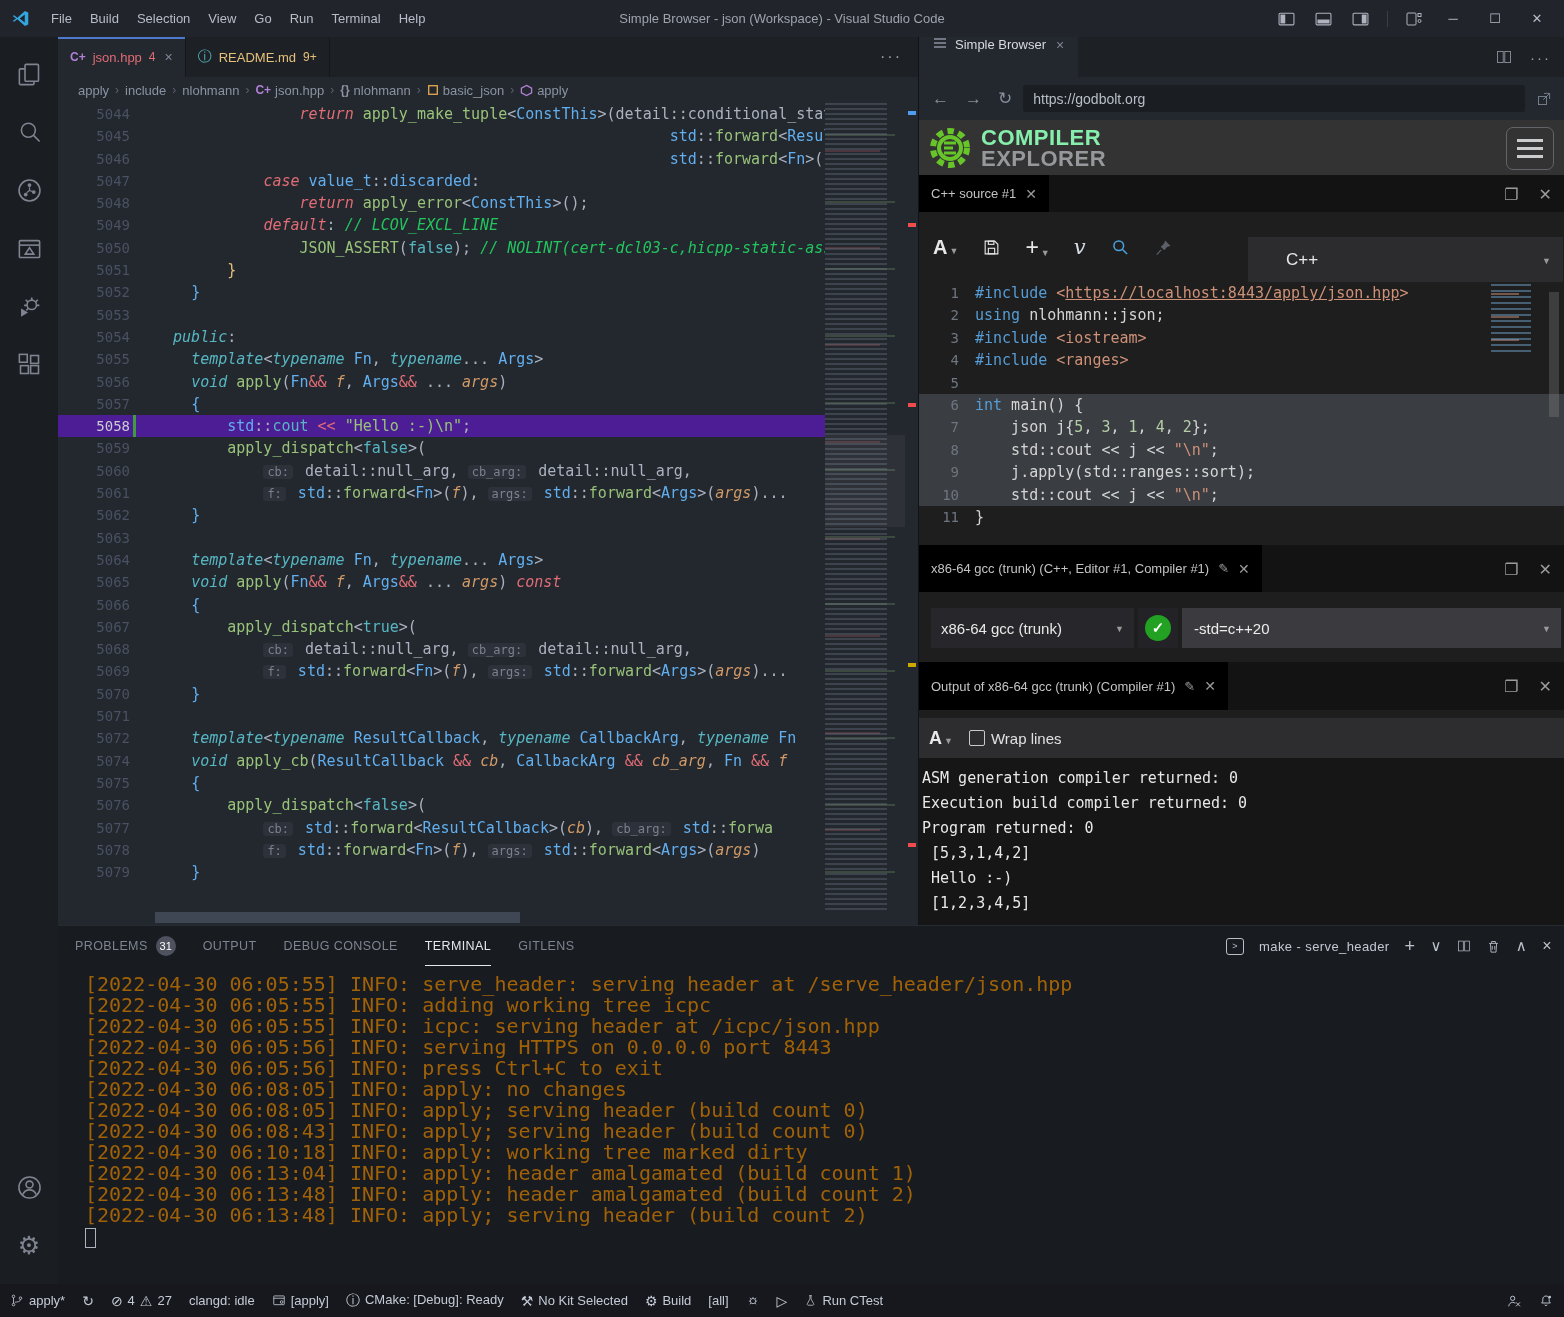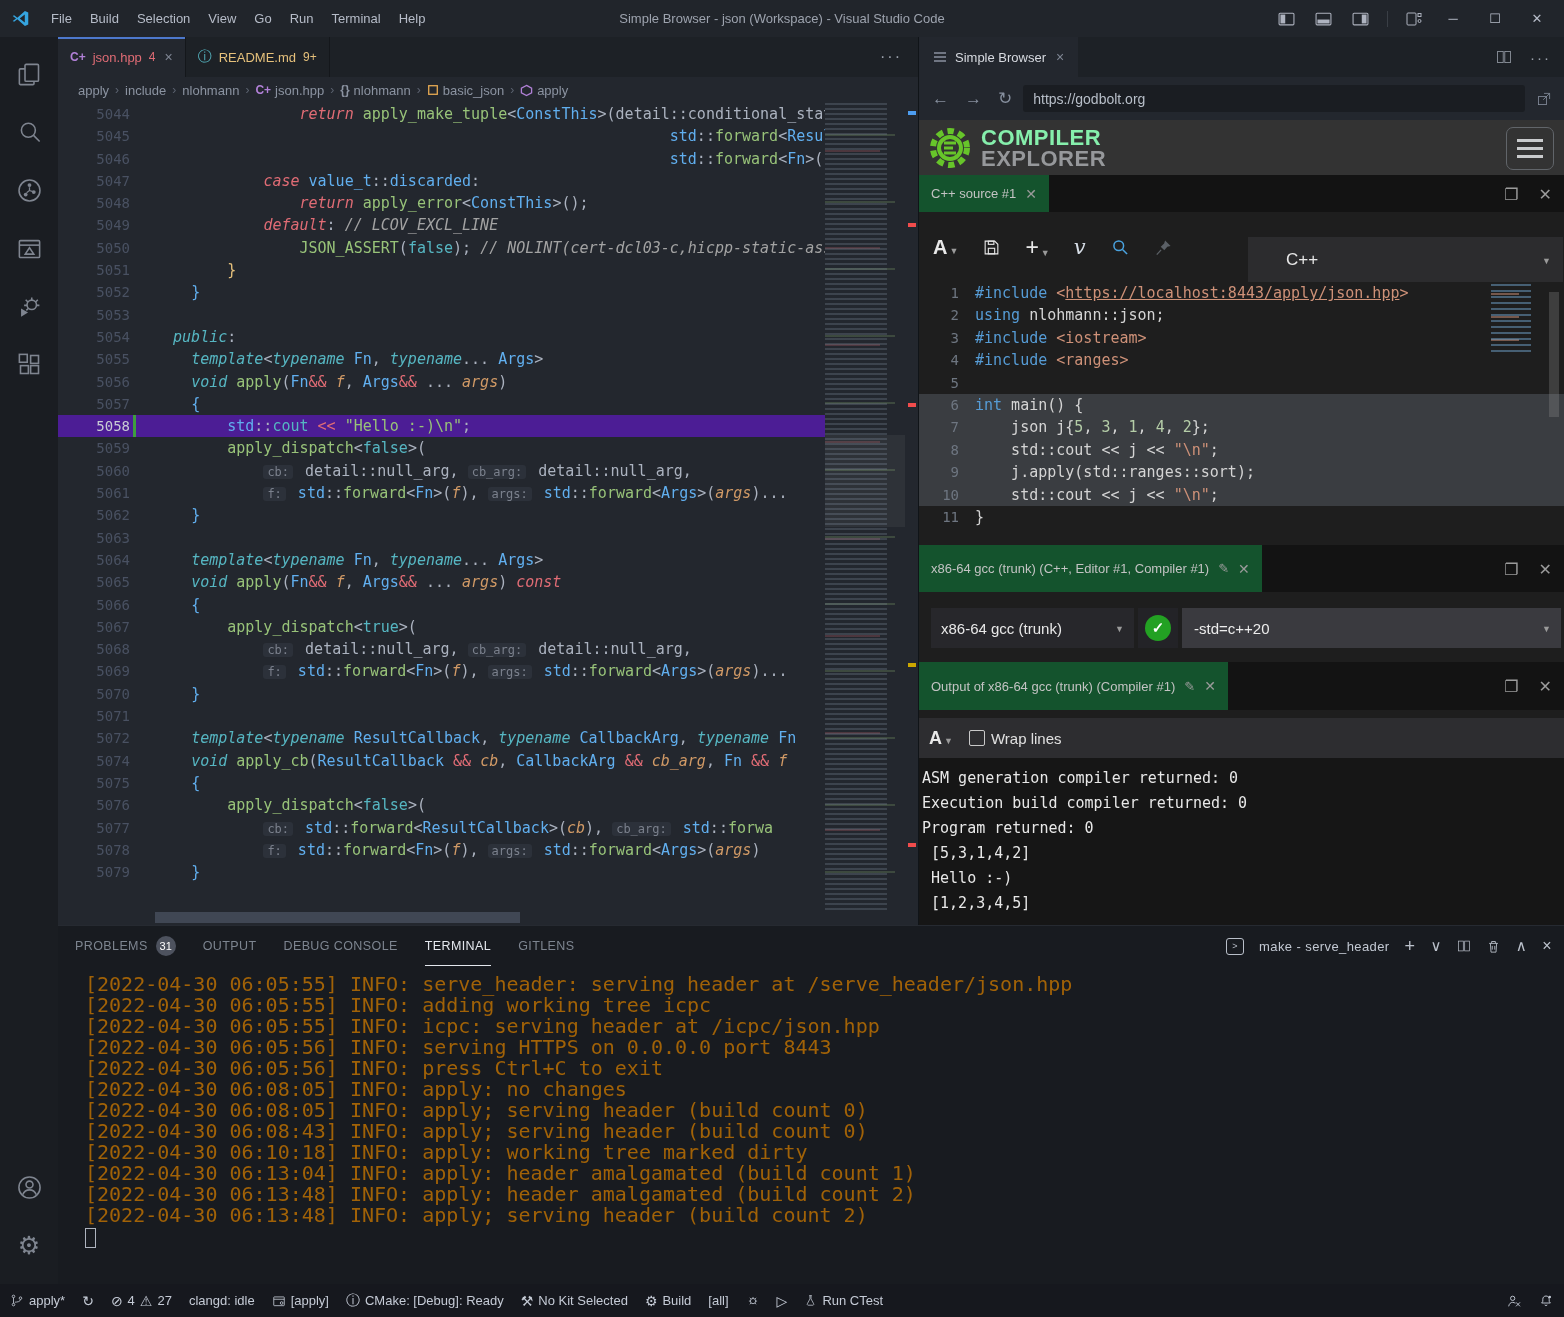--- a/index.html
+++ b/index.html
@@ -46,56 +46,56 @@
         font-family:"DejaVu Sans Mono",monospace;font-size:15px;}
   .cl{display:flex;height:22.3px;line-height:22.3px;position:relative;}
   .cl.hl{background:#4c1d95}
   .ln{flex:0 0 72px;padding-right:25px;text-align:right;color:#495162;font-size:14px}
   .cl.hl .ln{color:#c8ccd4}
   .gitbar{position:absolute;left:75px;top:0;bottom:0;width:3px;background:#3e9e3e}
   .ct{white-space:pre;overflow:hidden;flex:1}
   .tk-n{color:#abb2bf}.tk-k{color:#e06c75;font-style:italic}.tk-t{color:#61afef}
   .tk-f{color:#98c379}.tk-c{color:#56b6c2;font-style:italic}.tk-cc{color:#56b6c2}
   .tk-o{color:#e06c75}.tk-s{color:#98c379}.tk-p{color:#d19a66;font-style:italic}
-  .tk-m{color:#a3a3a3;font-style:italic}
+  .tk-m{color:#22c55e;font-style:italic}
   .tk-by{color:#e5c07b}.tk-bb{color:#61afef}
   .tk-h{background:#2c313a;color:#7b818d;border-radius:3px;padding:0 4px;margin-right:3px;
         font-size:12px;font-style:normal}
 
   #minimap{position:absolute;right:13px;top:66px;width:80px;height:810px;background:#23272e;
     background-image:
       repeating-linear-gradient(180deg,rgba(120,134,150,.30) 0 2px,transparent 2px 5px),
       repeating-linear-gradient(180deg,transparent 0 31px,rgba(152,195,121,.22) 31px 33px,transparent 33px 67px),
       repeating-linear-gradient(180deg,transparent 0 47px,rgba(224,108,117,.22) 47px 49px,transparent 49px 97px);
     background-size:62px 100%,70px 100%,55px 100%;background-repeat:repeat-y;}
   #minimap-slider{position:absolute;left:0;right:0;top:332px;height:92px;background:rgba(255,255,255,.05)}
   #overview-ruler{position:absolute;right:0;top:66px;width:13px;height:810px;background:#23272e}
   .ovr{position:absolute;right:2px;width:8px;height:4px}
   #hscroll{position:absolute;left:97px;bottom:2px;width:365px;height:11px;background:rgba(90,99,117,.55)}
 
   
   #browser{position:absolute;left:918px;top:37px;width:646px;height:888px;background:#1e1e1e;border-left:1px solid #101418}
   #btabbar{position:absolute;left:0;top:0;right:0;height:40px;background:#1d2126;display:flex}
-  #btab{display:flex;align-items:center;gap:8px;background:#23272e;padding:0 14px;font-size:13px;color:#d7dae0}
+  #btab{display:flex;align-items:flex-start;gap:8px;background:#23272e;padding:0 14px;font-size:13px;color:#d7dae0}
   #btab-actions{position:absolute;right:14px;top:0;height:40px;display:flex;align-items:center;gap:18px;color:#9aa0ab}
   #urlbar{position:absolute;left:0;top:40px;right:0;height:43px;background:#23272e;display:flex;align-items:center;gap:6px;padding:0 8px}
   .nav-ic{color:#87909f;font-size:17px;padding:0 5px}
   #url-input{flex:1;height:27px;background:#1a1d22;border-radius:3px;display:flex;align-items:center;
              padding:0 10px;font-size:14px;color:#b8bfc9}
 
   #ce-page{position:absolute;left:0;top:83px;right:0;bottom:0;background:#1e1e1e}
   #ce-header{position:absolute;left:0;top:0;right:0;height:55px;background:#333333;display:flex;align-items:center}
   #ce-logotext{margin-left:8px;font-weight:bold;font-size:22px;line-height:21px;letter-spacing:.5px}
   #ce-logotext .l1{color:#86efac}#ce-logotext .l2{color:#96989b}
   #hamburger{position:absolute;right:11px;top:7px;width:46px;height:41px;border:1px solid #61656a;border-radius:7px;
              display:flex;flex-direction:column;justify-content:center;gap:5px;align-items:center}
   #hamburger div{width:26px;height:3px;background:#c9cbcd}
 
   .ce-strip{position:absolute;left:0;right:0;background:#131313;display:flex}
-  .ce-tab{background:#14532d;display:flex;align-items:center;gap:9px;padding:0 12px;color:#c3c3c3;font-size:13px;white-space:nowrap}
+  .ce-tab{background:#000000;display:flex;align-items:center;gap:9px;padding:0 12px;color:#c3c3c3;font-size:13px;white-space:nowrap}
   .ce-tab .edit{font-size:13px;color:#9b9b9b}
   .ce-tab .x{color:#9b9b9b;font-size:14px}
   .ce-winbtns{position:absolute;right:13px;top:50%;transform:translateY(-50%);display:flex;gap:20px;color:#9b9b9b;font-size:16px}
 
   #ce-toolbar{position:absolute;left:0;top:92px;right:0;height:70px;background:#1e1e1e;display:flex;align-items:center;gap:24px;padding-left:14px}
   .cebtn{color:#e8e8e8;display:flex;align-items:flex-end;gap:2px}
   .cebtn .big{font-weight:bold;font-size:20px}
   .caret{font-size:9px;color:#9a9a9a;margin-bottom:3px}
   #ce-lang{position:absolute;right:2px;top:25px;width:315px;height:45px;background:#2c2c2e;display:flex;align-items:center;
            color:#e8e8e8;font-size:17px;padding-left:38px;box-sizing:border-box}
@@ -145,21 +145,21 @@
   #term-ic{width:16px;height:15px;border:1.1px solid #b9bfc9;border-radius:3px;font-size:9px;line-height:14px;text-align:center;color:#b9bfc9}
   .pa{font-size:15px;color:#bcc2cc}
   #terminal{position:absolute;left:0;top:40px;right:0;bottom:0;padding:8px 16px 0 27px;
             font-family:"DejaVu Sans Mono",monospace;font-size:20px;color:#a16207}
   .tl{height:21px;line-height:21px;white-space:pre}
   #term-cursor{width:9px;height:18px;border:1px solid #aeb4bf;margin-top:2px}
 
   
   #statusbar{position:absolute;left:0;top:1284px;width:1564px;height:33px;background:#16181e;
              display:flex;align-items:center;font-size:13px;color:#c5cbd6;padding:0 10px;box-sizing:border-box}
-  .sb{display:flex;align-items:center;gap:5px;margin-right:17px;white-space:nowrap}
+  .sb{display:flex;align-items:flex-start;gap:5px;margin-right:17px;white-space:nowrap}
   .sb .g{font-size:14px}
   #sb-right{margin-left:auto;display:flex;align-items:center;gap:16px}
 </style>
 </head>
 <body>
 
 <div id="root">
 
   <div id="titlebar">
     <span id="vscode-logo">

